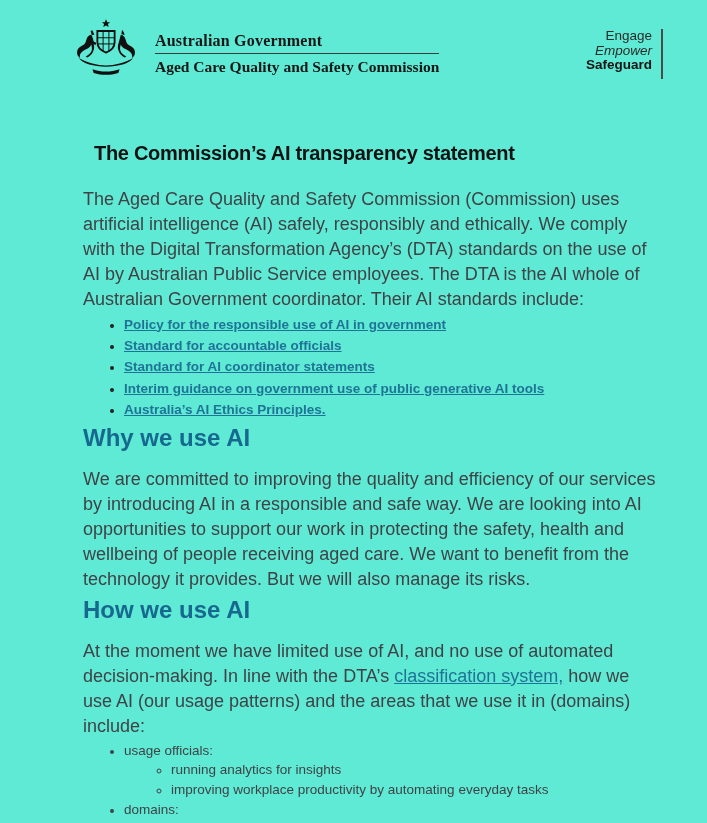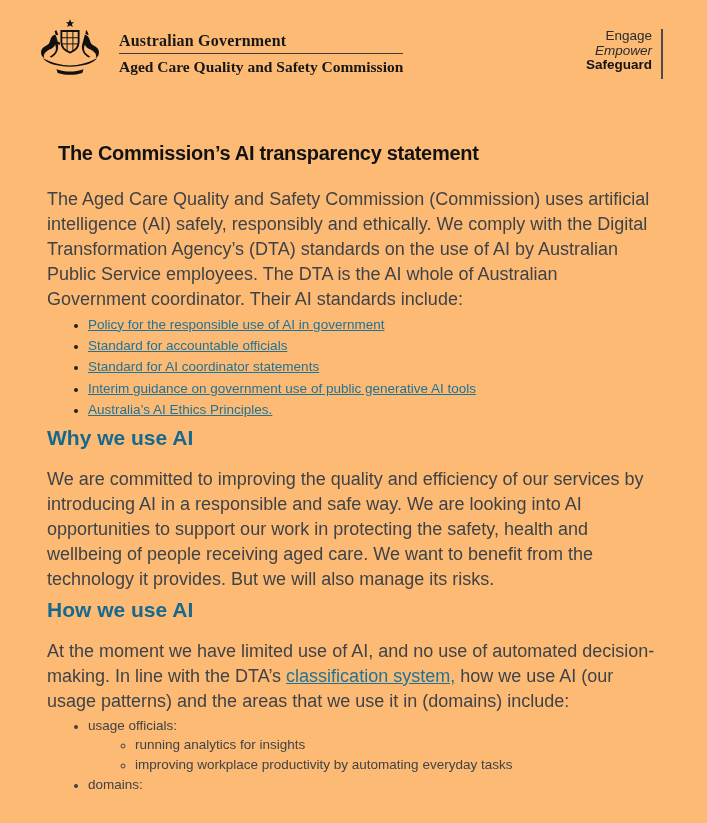--- a/index.html
+++ b/index.html
@@ -1,19 +1,19 @@
 <!DOCTYPE html>
 <html><head>
 <meta charset="utf-8">
 <style>
   * { box-sizing: border-box; margin: 0; padding: 0; }
   html, body { background: #ffffff; }
   .page {
-    width: 707px; height: 823px; background: #fdba74; overflow: hidden;
-    position: relative; font-family: "Liberation Sans", sans-serif;
+    width: 707px; height: 823px; background: #5eead4; overflow: hidden;
+    position: relative; font-family: "Liberation Sans", sans-serif; padding-left: 36px;
   }
   
   .header { display: flex; justify-content: space-between; align-items: flex-start; padding: 16px 44px 0 33px; }
   .brand { display: flex; gap: 12px; }
   .coa { width: 74px; height: 62px; flex: 0 0 auto; }
   .brand-text { margin-top: 16px; font-family: "Liberation Serif", serif; font-weight: bold; color: #171717; }
   .brand-gov { font-size: 16px; letter-spacing: .2px; }
   .brand-divider { border-top: 1.5px solid #3c3c3c; margin: 3px 0 4px; }
   .brand-agency { font-size: 15.5px; }
   .motto { display: flex; gap: 9px; margin-top: 13px; }
@@ -21,25 +21,25 @@
   .m-empower { font-style: italic; }
   .m-safeguard { font-weight: bold; color: #141414; }
   .motto-bar { width: 2px; height: 50px; background: #4b4b4b; }
   
   .main { padding: 0 47px; }
   h1 {
     font-weight: bold; font-size: 20px; line-height: 34.5px; color: #121212;
     letter-spacing: -0.3px; max-width: 500px; margin: 57px 11px 10px;
   }
   .body-p { font-size: 18px; line-height: 25px; color: #3f4347; max-width: 616px; margin: 16px 0 2px; }
-  .links-list { list-style: disc; margin: 2px 0 2px; padding-left: 41px; }
+  .links-list { list-style: disc; margin: 2px 0 2px; padding-left: 41px; font-weight: bold; }
   .links-list li { font-size: 13.5px; line-height: 21.4px; }
   .links-list li::marker { color: #222; font-size: 12px; }
   a.doc-link { color: #1f7396; text-decoration: underline; }
-  h2 { font-size: 21px; line-height: 27px; color: #17688e; font-weight: bold; }
+  h2 { font-size: 24px; line-height: 27px; color: #17688e; font-weight: bold; }
   .h2-why { margin: 3px 0 1px; }
   .h2-how { margin: 4px 0 1px; }
   .topics-list { list-style: disc; margin: 0; padding-left: 41px; font-size: 13.5px; line-height: 19.8px; color: #3f4347; }
   .topics-list li::marker { color: #3f4347; font-size: 12px; }
   .topics-list ul { list-style: circle; padding-left: 47px; margin: 0; }
 </style>
 </head>
 <body>
 
 <div class="page">

